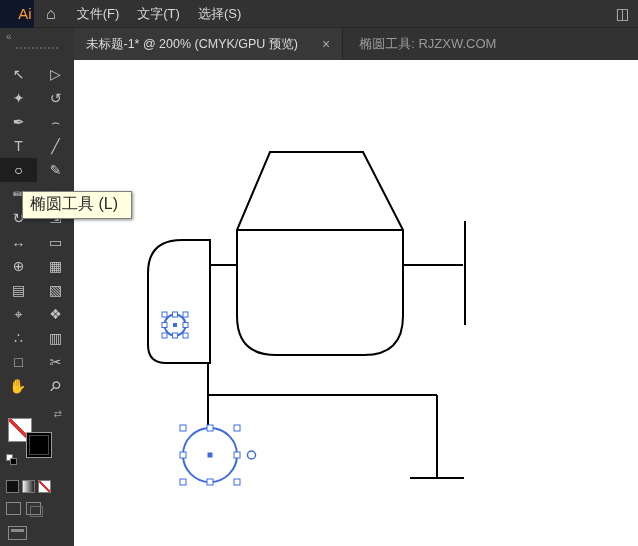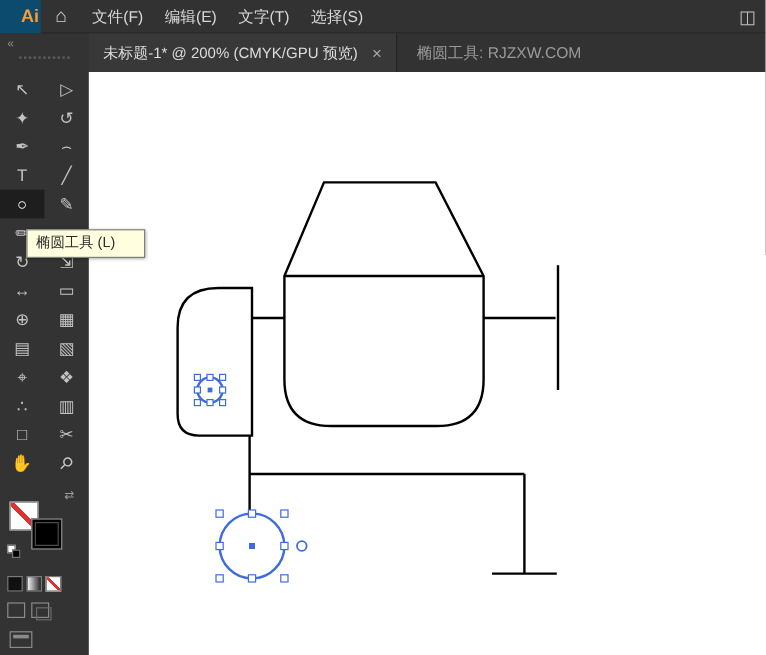--- a/index.html
+++ b/index.html
@@ -4,31 +4,31 @@
 <style>
   * { margin:0; padding:0; box-sizing:border-box; }
   html,body { width:638px; height:546px; overflow:hidden; }
   body { font-family:"Liberation Sans","DejaVu Sans",sans-serif; background:#fff; }
   .app { position:relative; width:638px; height:546px; background:#323232; overflow:hidden; }
 
   
   .menubar { position:absolute; left:0; top:0; right:0; height:28px; background:#323232;
              border-bottom:1px solid #262626; display:flex; align-items:center;
              color:#d8d8d8; font-size:13px; }
-  .logo { width:34px; height:28px; background:#0c4a6e; color:#ff9a2e; font-weight:bold;
+  .logo { width:34px; height:28px; background:#0f172a; color:#ff9a2e; font-weight:normal;
           display:flex; align-items:center; justify-content:center; font-size:15px;padding-left:16px; }
   .home { margin:0 12px 0 12px; font-size:16px; color:#cfcfcf; }
   .menu-item { padding:0 9px; height:28px; display:flex; align-items:center; cursor:default; }
   .workspace { margin-left:auto; margin-right:8px; font-size:15px; color:#bfbfbf; display:flex; gap:2px; align-items:center;}
 
   
   .tabbar { position:absolute; left:74px; top:28px; right:0; height:32px; background:#323232;
             display:flex; align-items:center; }
   .tab { height:32px; display:flex; align-items:center; padding:0 12px; background:#383838;
-         border-right:1px solid #242424; color:#dcdcdc; font-size:12.5px; gap:12px; }
+         border-right:1px solid #242424; color:#dcdcdc; font-size:12.5px; gap:24px; }
   .tab-close { color:#a9a9a9; font-size:14px; line-height:1; }
   .tab-extra { margin-left:16px; color:#9a9a9a; font-size:13px; }
 
   
   .toolbar { position:absolute; left:0; top:28px; width:74px; bottom:0; background:#333333; }
   .collapse { position:absolute; left:6px; top:3px; color:#8f8f8f; font-size:10px; }
   .grip { position:absolute; left:16px; right:16px; top:19px; border-top:2px dotted #5c5c5c; }
   .tools { position:absolute; left:0; top:34px; display:grid; grid-template-columns:37px 37px; grid-auto-rows:24px; }
   .tool { display:flex; align-items:center; justify-content:center; color:#c2c2c2; font-size:14px; cursor:default; }
   .tool.selected { background:#1e1e1e; color:#ffffff; }
@@ -56,37 +56,36 @@
       background:linear-gradient(to top right, transparent 42%, #e03131 42%, #e03131 58%, transparent 58%); }
 
   .draw-modes { position:absolute; left:6px; top:474px; display:flex; gap:5px; }
   .dmode { width:15px; height:13px; border:1px solid #8a8a8a; position:relative; }
   .dmode.behind::after { content:""; position:absolute; left:3px; top:3px; right:-3px; bottom:-3px; border:1px solid #6a6a6a; }
   .screen-mode { position:absolute; left:8px; top:498px; width:19px; height:14px; border:1px solid #8a8a8a; }
   .screen-mode::after { content:""; position:absolute; left:2px; top:2px; right:2px; height:3px; background:#8a8a8a; }
 
   
   .tooltip { position:absolute; left:22px; top:191px; background:#ffffdf; color:#2b2b2b;
-             border:1px solid #7f7f7f; font-size:12px; padding:2px 24px 3px 7px; white-space:nowrap;
+             border:1px solid #7f7f7f; font-size:16px; padding:2px 13px 3px 7px; white-space:nowrap;
              z-index:60; box-shadow:1px 1px 3px rgba(0,0,0,.45); }
 
   
   .canvas { position:absolute; left:74px; top:60px; right:0; bottom:0; background:#ffffff; }
   .canvas svg { display:block; }
 </style>
 </head>
 <body>
 
 <div class="app">
 
   <div class="menubar">
     <div class="logo">Ai</div>
     <div class="home">⌂</div>
     <div class="menu-item">文件(F)</div>
-    <div class="menu-item">编辑(E)</div>
     <div class="menu-item">文字(T)</div>
     <div class="menu-item">选择(S)</div>
     <div class="workspace">◫</div>
   </div>
 
   <div class="tabbar">
     <div class="tab">
       <span>未标题-1* @ 200% (CMYK/GPU 预览)</span>
       <span class="tab-close">×</span>
     </div>

